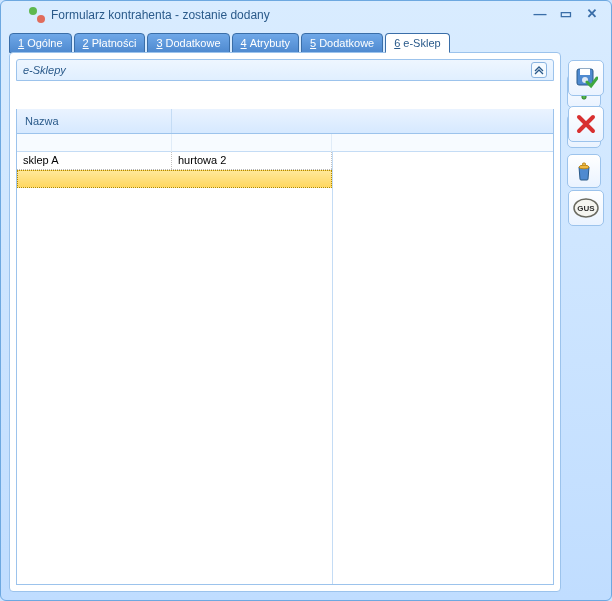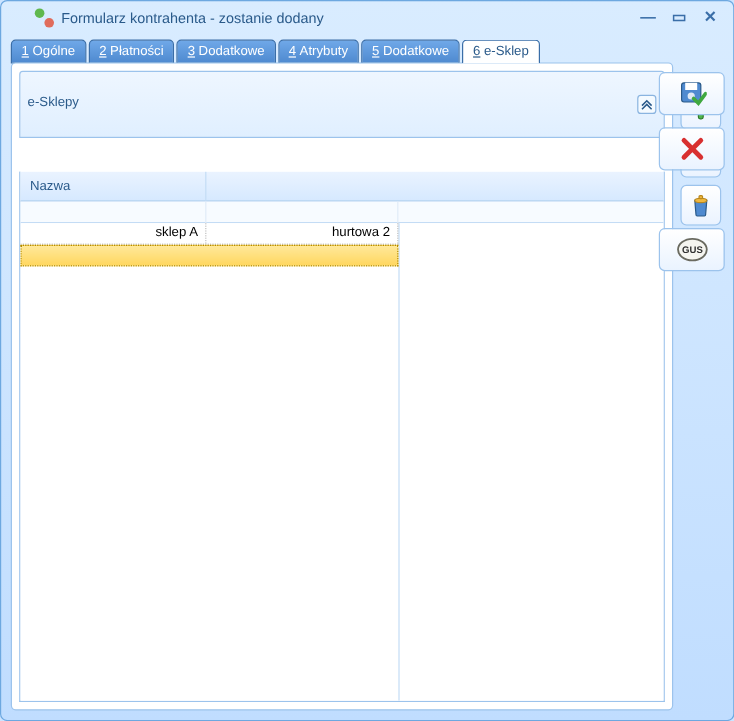--- a/index.html
+++ b/index.html
@@ -88,25 +88,27 @@
     flex: 1;
     background: #fff;
     border: 1px solid #9cc3ec;
     border-radius: 4px;
     padding: 6px;
     display: flex;
     flex-direction: column;
   }
   .group-header {
     display: flex;
+    align-items: center;
     border: 1px solid #9cc3ec;
     border-radius: 3px 3px 0 0;
     background: linear-gradient(to bottom,#eef6ff,#e0efff);
-    padding: 19px 6px;
+    padding: 2px 6px;
     color: #2a5a8a;
+    font-style: italic;
   }
   .group-header .label { flex:1; }
   .collapse-btn {
     width: 16px; height: 16px; border: 1px solid #8ab4e0;
     border-radius: 3px; background: #f4faff;
     display: flex; align-items: center; justify-content: center;
     cursor: pointer; font-size: 9px; color: #2a5a8a;
   }
   .grid-wrap {
     flex:1;
@@ -133,21 +135,20 @@
     display: flex;
     background: #f7fbff;
     border-bottom: 1px solid #c4dcf5;
     height: 18px;
   }
   .filter-row .col { border-right: 1px solid #e0ecf8; height:18px; }
   .grid-body {
     flex: 1;
     display: flex;
     background: #fff;
-    text-align: right;
   }
   .grid-left {
     width: 316px;
     border-right: 1px solid #c4dcf5;
   }
   .grid-row {
     display: flex;
     height: 18px;
     border-bottom: 1px dotted #b8b8b8;
   }
@@ -176,21 +177,21 @@
     cursor: pointer;
   }
   .far-right {
     position: absolute;
     right: 8px;
     top: 60px;
     display: flex;
     flex-direction: column;
     gap: 10px;
   }
-  .far-right .btn { width: 55px; height: 36px; }
+  .far-right .btn { width: 36px; height: 36px; }
   svg { display:block; }
 </style>
 </head>
 <body>
 
 <div class="window">
 
   <div class="titlebar">
     <span class="appicon"></span>
     <span class="title">Formularz kontrahenta - zostanie dodany</span>

